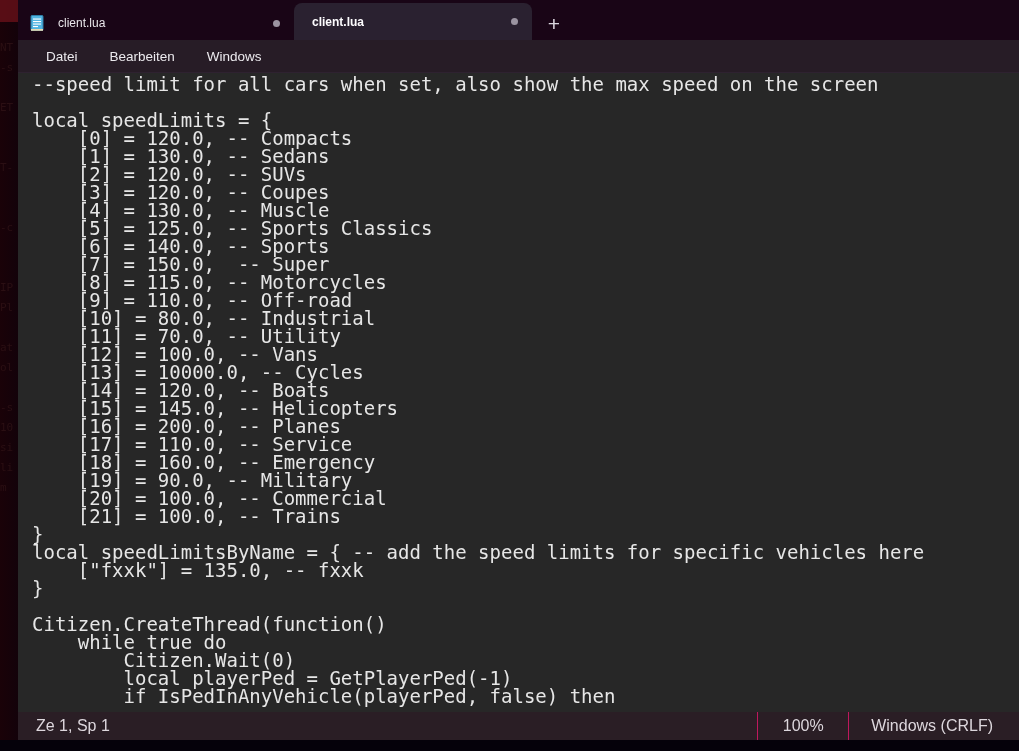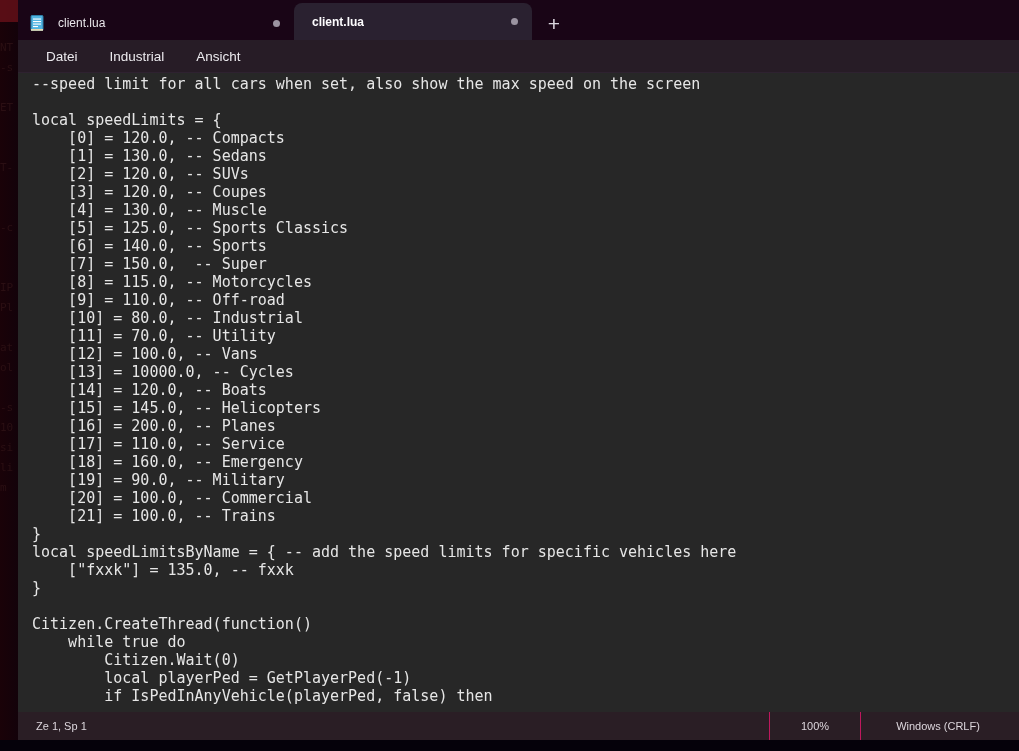--- a/index.html
+++ b/index.html
@@ -153,35 +153,35 @@
     position: relative;
     overflow: hidden;
   }
   #editor-text {
     position: absolute;
     left: 14px;
     top: 2px;
     right: 0;
     white-space: pre;
     font-family: "DejaVu Sans Mono", monospace;
-    font-size: 15px;
+    font-size: 19px;
     line-height: 18px;
     color: #e6e6e6;
     letter-spacing: 0px;
     tab-size: 4;
   }
 
   
   #status-bar {
     height: 28px;
     background: #2a1e25;
     flex: 0 0 auto;
     display: flex;
     align-items: center;
-    font-size: 11px;
+    font-size: 16px;
     color: #ddd7dd;
     position: relative;
   }
   #status-caret {
     padding-left: 18px;
     white-space: nowrap;
   }
   #status-right {
     margin-left: auto;
     display: flex;
@@ -263,22 +263,22 @@
       <span class="tab-dot"></span>
     </div>
 
     <div id="new-tab-button">
       <span>+</span>
     </div>
   </div>
 
   <div id="menu-bar">
     <div class="menu-item">Datei</div>
-    <div class="menu-item">Industrial</div>
-    <div class="menu-item">Ansicht</div>
+    <div class="menu-item">Bearbeiten</div>
+    <div class="menu-item">Windows</div>
   </div>
 
   <div id="editor-area">
     <div id="editor-text">--speed limit for all cars when set, also show the max speed on the screen
 
 local speedLimits = {
     [0] = 120.0, -- Compacts
     [1] = 130.0, -- Sedans
     [2] = 120.0, -- SUVs
     [3] = 120.0, -- Coupes

